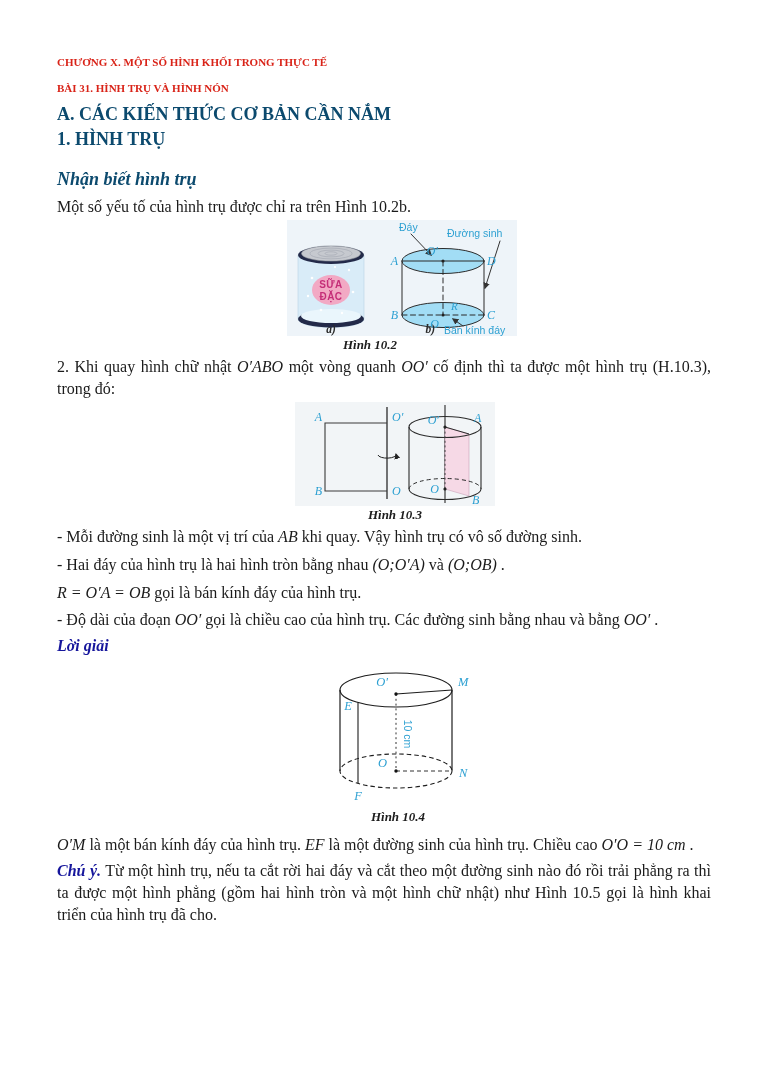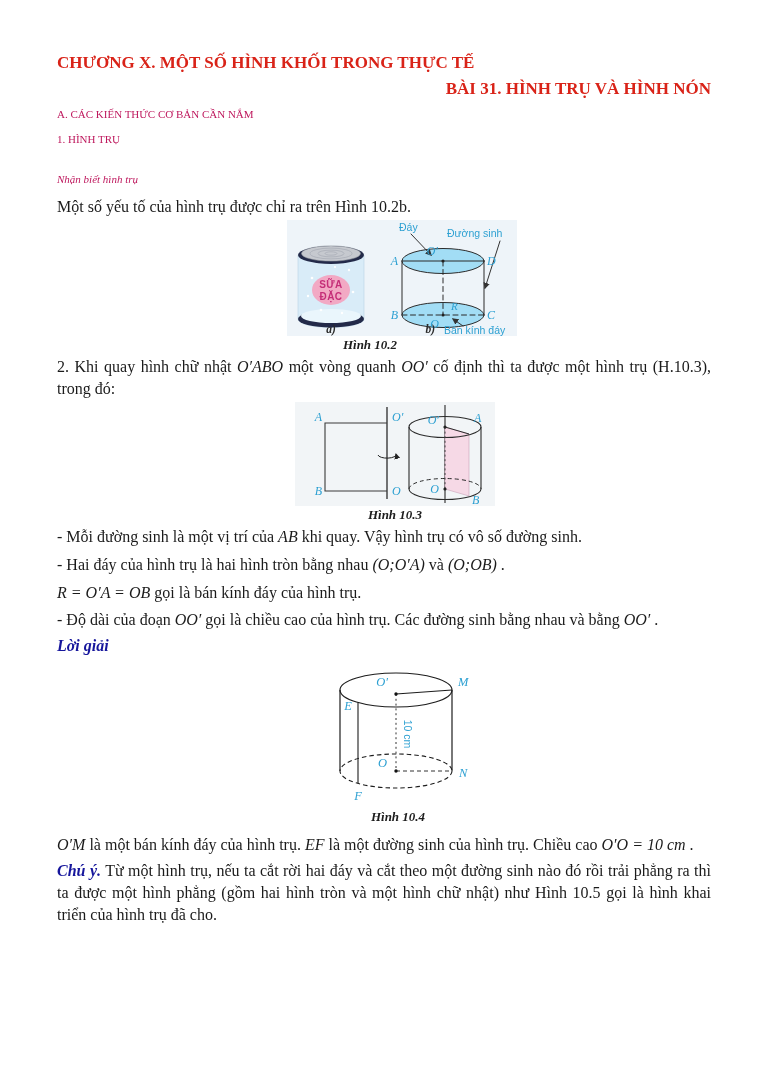--- a/index.html
+++ b/index.html
@@ -2,23 +2,23 @@
 <html><head>
 <meta charset="utf-8">
 <style>
   html,body { margin:0; padding:0; }
   body {
     width:768px; height:1085px; background:#ffffff; overflow:hidden;
     font-family:"Liberation Serif", serif; font-size:16px; color:#1b1b1b;
   }
   .page { padding:53px 57px 0 57px; }
 
-  .h-red  { color:#d92318; font-weight:bold; font-size:17px; line-height:19px; }
-  .h-navy { color:#be185d; font-weight:normal; font-size:11px; line-height:19px; }
-  .center { text-align:right; }
+  .h-red  { color:#d92318; font-weight:bold; font-size:11px; line-height:19px; }
+  .h-navy { color:#0c4a6e; font-weight:bold; font-size:18px; line-height:19px; }
+  .center { text-align:left; }
   .ital   { font-style:italic;margin-top:21px; }
 
   .mb7{margin-bottom:7px}.mb6{margin-bottom:6px}.mb5{margin-bottom:5px}
   .mb4{margin-bottom:4px}.mb2{margin-bottom:2px}.mb10{margin-bottom:10px}
 
   p { margin:0; line-height:22px; text-align:justify; }
   .mi { font-style:italic; }
   .lbl-navy  { color:#16169c; font-weight:bold; }
   .lbl-navy-i{ color:#16169c; font-weight:bold; font-style:italic; }
   .sol { text-align:left; color:#16169c; font-weight:bold; font-style:italic; line-height:20px; }

